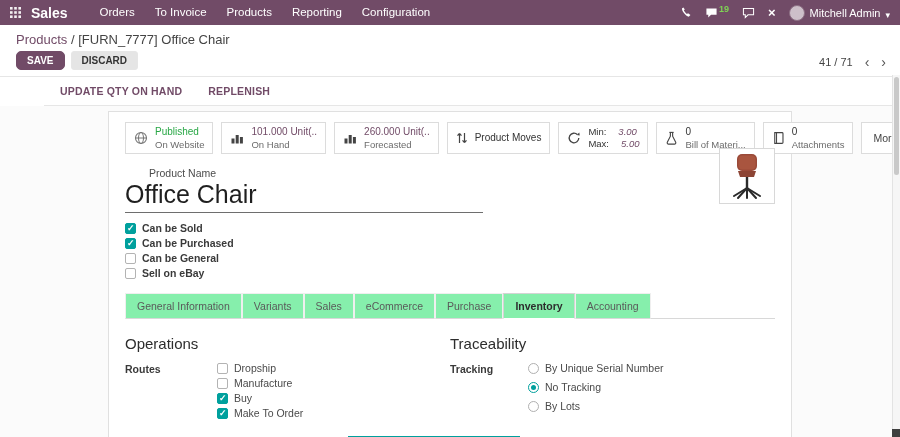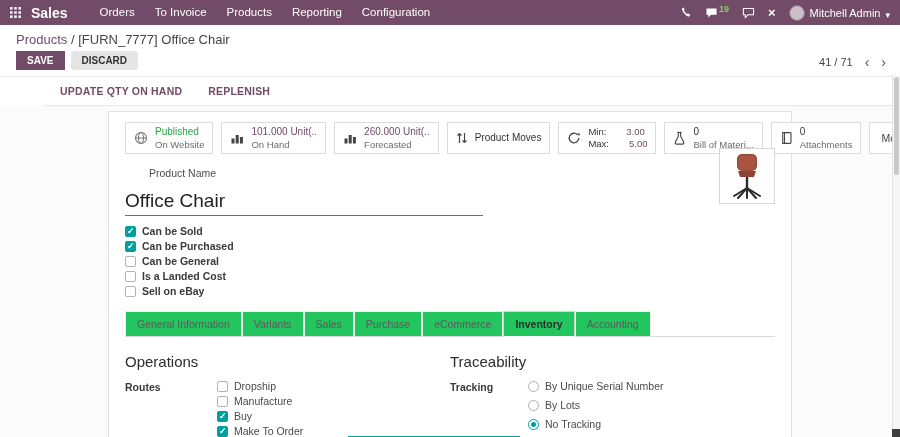--- a/index.html
+++ b/index.html
@@ -26,21 +26,21 @@
   .user-name { font-size:11px; }
   .caret::after { content:"▾"; font-size:9px; color:inherit; }
 
   
   .crumb-row { padding:7px 16px 1px; font-size:13px; }
   .crumb-link { color:#714B67; cursor:pointer; }
   .crumb-sep, .crumb-current { color:#444; }
 
   
   .cp-row { display:flex; align-items:center; gap:6px; padding:3px 16px 6px; position:relative; border-bottom:1px solid #e6e6e6; }
-  .btn-save { background:#714B67; color:#fff; border:1px solid #714B67; border-radius:0; font-size:10px; font-weight:bold; padding:3px 10px; cursor:pointer; font-family:inherit; }
+  .btn-save { background:#714B67; color:#fff; border:1px solid #714B67; border-radius:5px; font-size:10px; font-weight:bold; padding:3px 10px; cursor:pointer; font-family:inherit; }
   .btn-discard { background:#e5e5e5; color:#333; border:1px solid #e6e6e6; border-radius:3px; font-size:10px; font-weight:bold; padding:3px 10px; cursor:pointer; font-family:inherit; }
   .pager { position:absolute; right:14px; top:50%; transform:translateY(-50%); display:flex; align-items:center; gap:12px; font-size:11px; color:#444; }
   .chev { cursor:pointer; color:#555; font-size:14px; line-height:1; }
   .chev-prev::after { content:"‹"; }
   .chev-next::after { content:"›"; }
 
   
   .statusbar { display:flex; gap:26px; padding:8px 16px; border-bottom:1px solid #e6e6e6; background:#fff;margin-left:44px; }
   .sb-btn { color:#714B67; font-size:10.5px; font-weight:bold; letter-spacing:.2px; cursor:pointer; white-space:nowrap; }
 
@@ -50,40 +50,40 @@
 
   
   .button-box { display:flex; gap:8px; align-items:stretch; }
   .stat { display:flex; align-items:center; gap:7px; border:1px solid #dcdcdc; padding:3px 8px; background:#fff; cursor:pointer; }
   .stat-text { display:flex; flex-direction:column; line-height:1.25; }
   .stat-line1 { font-size:10px; color:#333; white-space:nowrap; }
   .stat-line2 { font-size:9.5px; color:#6b6b6b; white-space:nowrap; }
   .txt-link { color:#714B67; }
   .txt-green { color:#28A745; }
   .mm-line { font-size:9.5px; white-space:nowrap; color:#333; }
-  .mm-val { color:#714B67; margin-left:20px; }
+  .mm-val { color:#714B67; margin-left:12px;font-style:italic; }
   .more-btn { margin-left:auto; border:1px solid #dcdcdc; background:#fff; padding:3px 11px; font-size:10.5px; color:#444; display:flex; align-items:center; gap:6px; cursor:pointer; }
   .more-btn .caret { color:#555; }
 
   
   .name-label { font-size:10.5px; color:#4c4c4c; margin-top:13px;padding-left:24px; }
-  .product-name { font-size:19px; font-weight:400; color:#1f1f1f; margin:11px 0 0; padding-bottom:3px; border-bottom:1px solid #6e6e6e; width:358px; cursor:text; }
+  .product-name { font-size:25px; font-weight:400; color:#1f1f1f; margin:1px 0 0; padding-bottom:3px; border-bottom:1px solid #6e6e6e; width:358px; cursor:text; }
   .flags { margin-top:9px; display:flex; flex-direction:column; gap:3px; }
   .check-row { display:flex; align-items:center; gap:6px; cursor:pointer; }
   .checkbox { width:11px; height:11px; border:1px solid #b3b3b3; border-radius:2px; background:#fff; position:relative; flex-shrink:0; }
   .checkbox.checked { background:#00A09D; border-color:#00A09D; }
   .checkbox.checked::after { content:"✓"; color:#fff; font-size:9px; font-weight:bold; position:absolute; left:1px; top:-1px; }
   .flag-label { font-size:10.5px; font-weight:bold; color:#3a3a3a; }
 
   
   .image-box { position:absolute; top:36px; right:16px; width:56px; height:56px; border:1px solid #d8d8d8; background:#fff; display:flex; align-items:center; justify-content:center; cursor:pointer; }
 
   
   .tabs { display:flex; align-items:flex-end; margin-top:14px; border-bottom:1px solid #d8d8d8; }
-  .tab { font-size:10.5px; color:#5a5a5a; padding:6px 11px; background:#22c55e; border:1px solid #efefef; border-bottom:1px solid #d8d8d8; margin-bottom:-1px; cursor:pointer; white-space:nowrap; }
+  .tab { font-size:10.5px; color:#5a5a5a; padding:6px 11px; background:#86efac; border:1px solid #efefef; border-bottom:1px solid #d8d8d8; margin-bottom:-1px; cursor:pointer; white-space:nowrap; }
   .tab.active { border:1px solid #d4d4d4; border-bottom:1px solid #fff; color:#2d2d2d; font-weight:bold; }
 
   
   .tab-content { display:flex; padding-top:16px; }
   .col { width:50%; }
   .section-heading { font-size:15px; font-weight:400; color:#2d2d2d; margin:0 0 10px; }
   .field-row { display:flex; margin-bottom:9px; }
   .field-label { width:92px; flex-shrink:0; font-size:10.5px; font-weight:bold; color:#3a3a3a; line-height:1.35; }
   .options { display:flex; flex-direction:column; gap:3px; }
   .options.spaced { gap:7px; }
@@ -294,34 +294,30 @@
       <label class="check-row">
         <span class="checkbox checked"></span>
         <span class="flag-label">Can be Purchased</span>
       </label>
       <label class="check-row">
         <span class="checkbox"></span>
         <span class="flag-label">Can be General</span>
       </label>
       <label class="check-row">
         <span class="checkbox"></span>
-        <span class="flag-label">Is a Landed Cost</span>
-      </label>
-      <label class="check-row">
-        <span class="checkbox"></span>
         <span class="flag-label">Sell on eBay</span>
       </label>
     </div>
 
     <div class="tabs">
       <div class="tab">General Information</div>
       <div class="tab">Variants</div>
       <div class="tab">Sales</div>
+      <div class="tab">eCommerce</div>
       <div class="tab">Purchase</div>
-      <div class="tab">eCommerce</div>
       <div class="tab active">Inventory</div>
       <div class="tab">Accounting</div>
     </div>
 
     <div class="tab-content">
       <div class="col">
         <h2 class="section-heading">Operations</h2>
         <div class="field-row">
           <span class="field-label">Routes</span>
           <div class="options">
@@ -349,27 +345,27 @@
       <div class="col">
         <h2 class="section-heading">Traceability</h2>
         <div class="field-row">
           <span class="field-label tracking-label">Tracking</span>
           <div class="options spaced">
             <label class="check-row">
               <span class="radio"></span>
               <span class="opt-label">By Unique Serial Number</span>
             </label>
             <label class="check-row">
+              <span class="radio selected"></span>
+              <span class="opt-label">No Tracking</span>
+            </label>
+            <label class="check-row">
               <span class="radio"></span>
               <span class="opt-label">By Lots</span>
             </label>
-            <label class="check-row">
-              <span class="radio selected"></span>
-              <span class="opt-label">No Tracking</span>
-            </label>
           </div>
         </div>
       </div>
     </div>
   </div>
 
   <div class="bottom-strip"></div>
 </div>
 
 <div class="vscroll">

